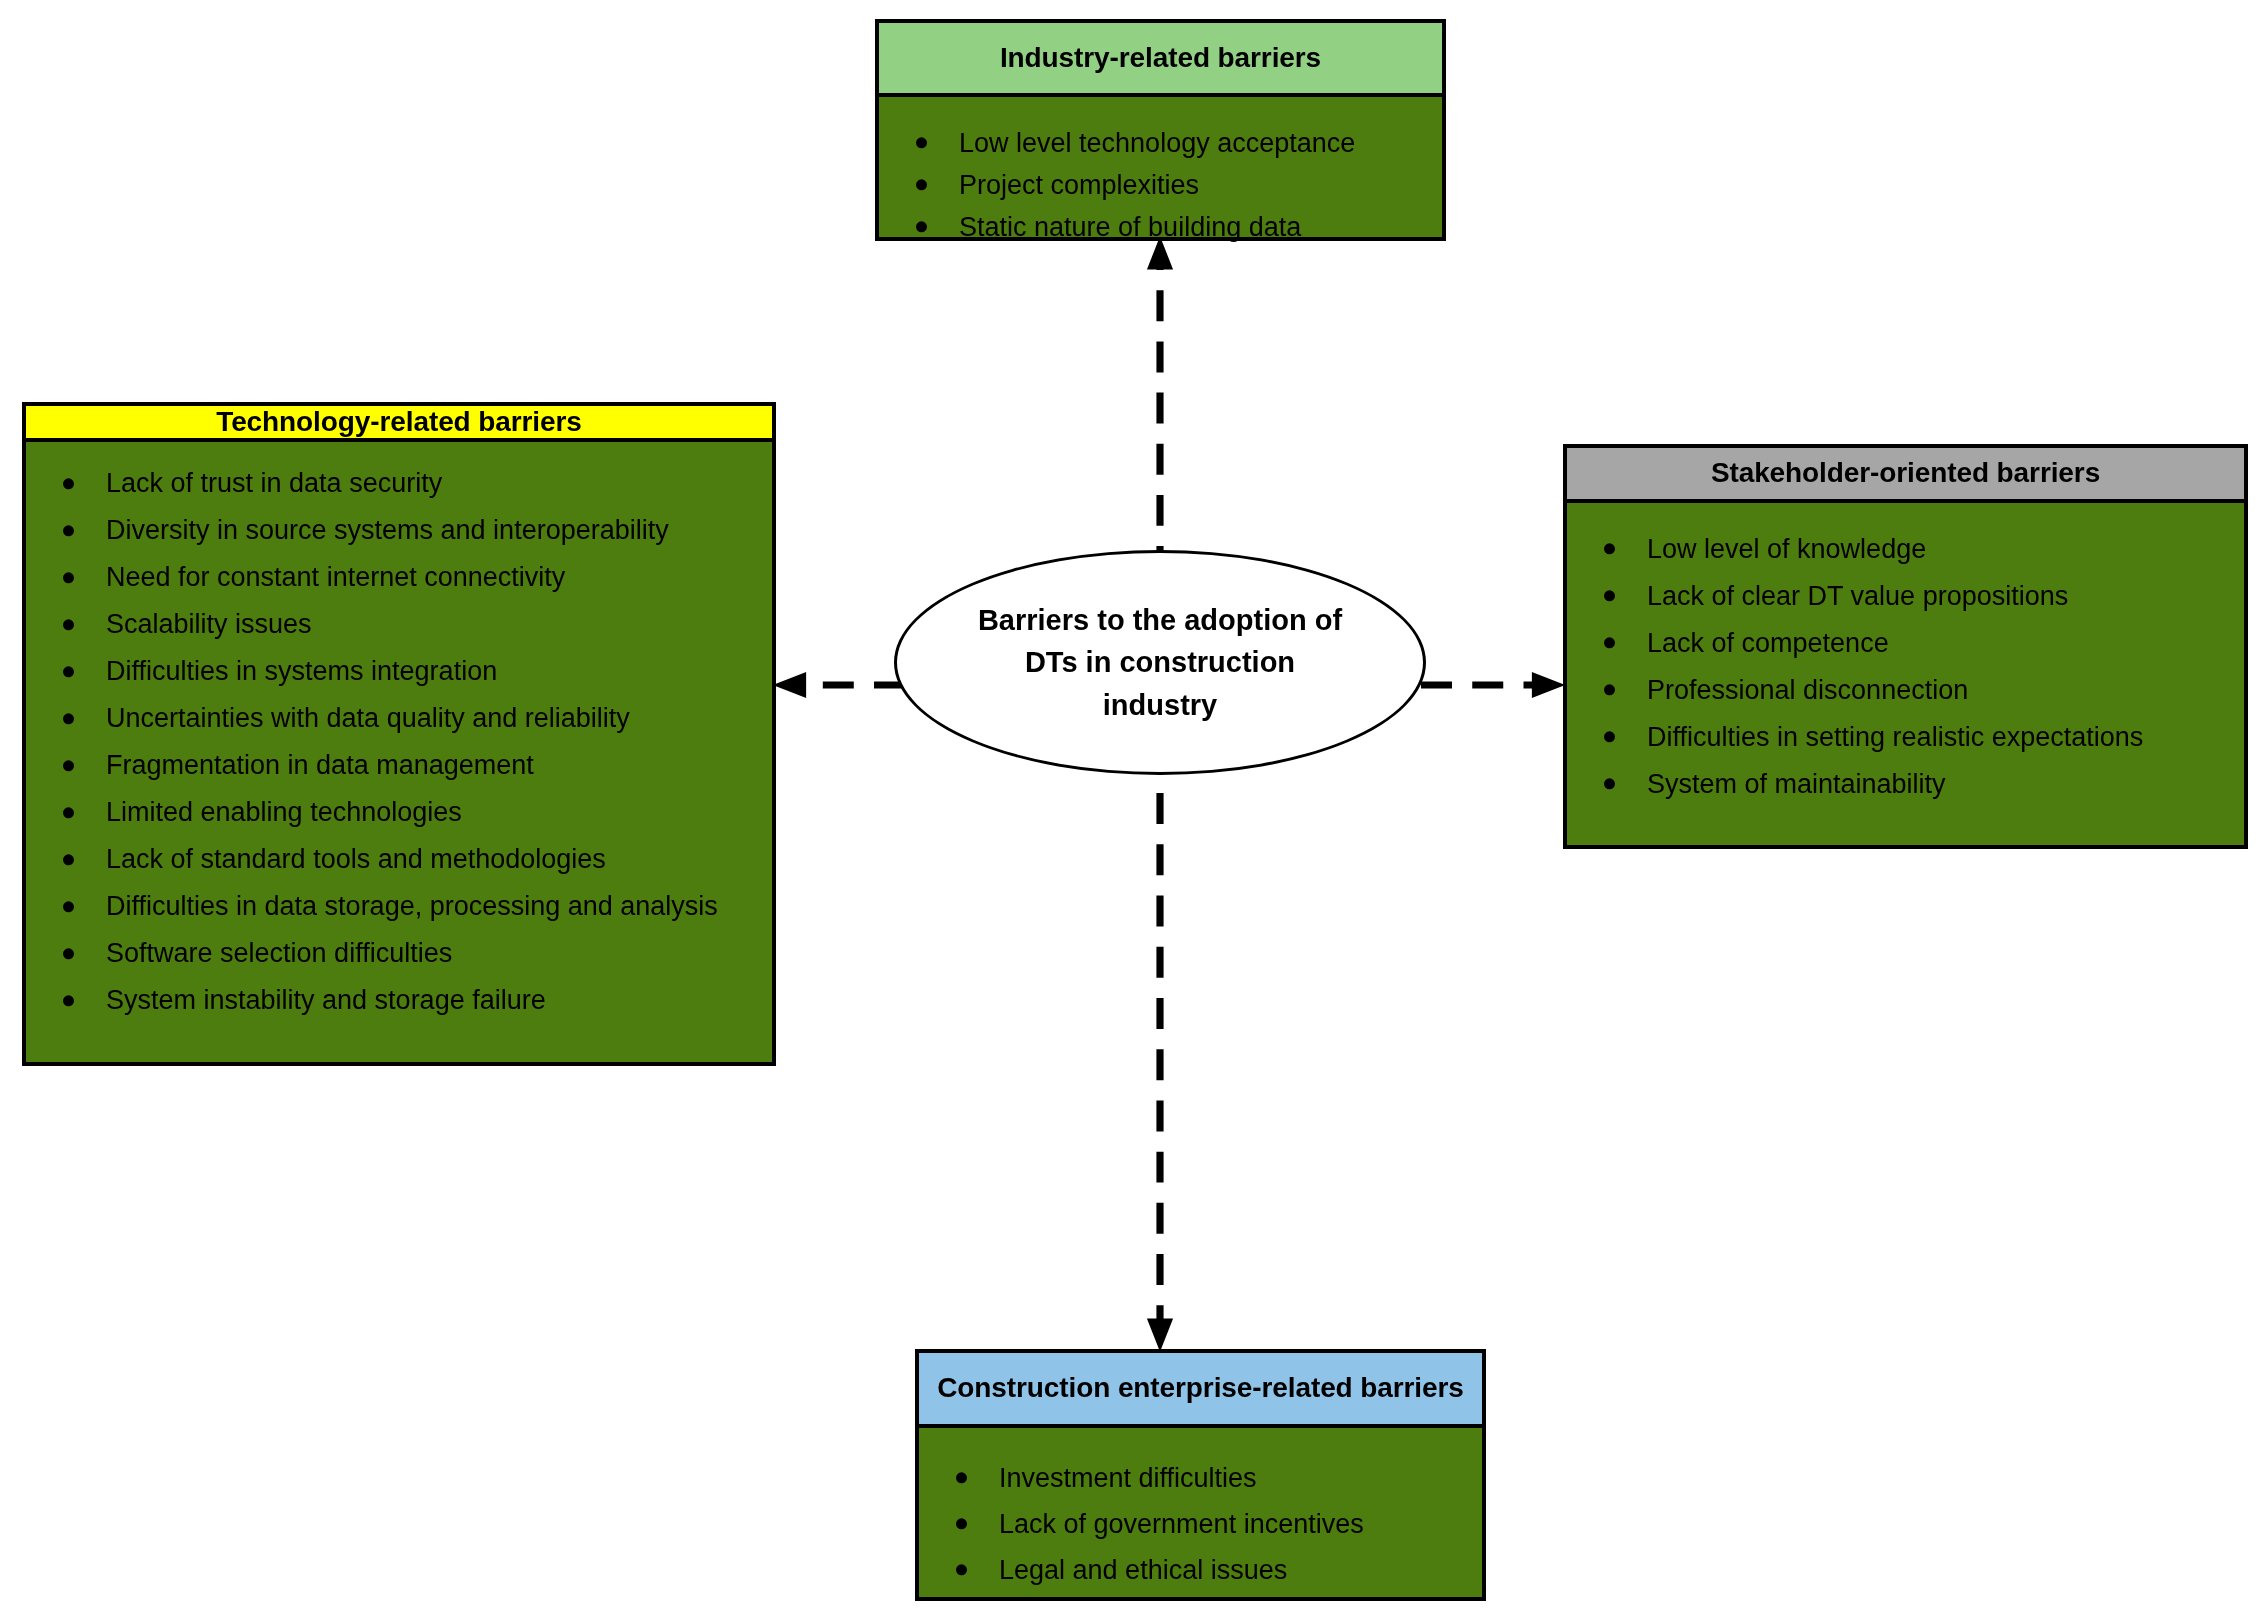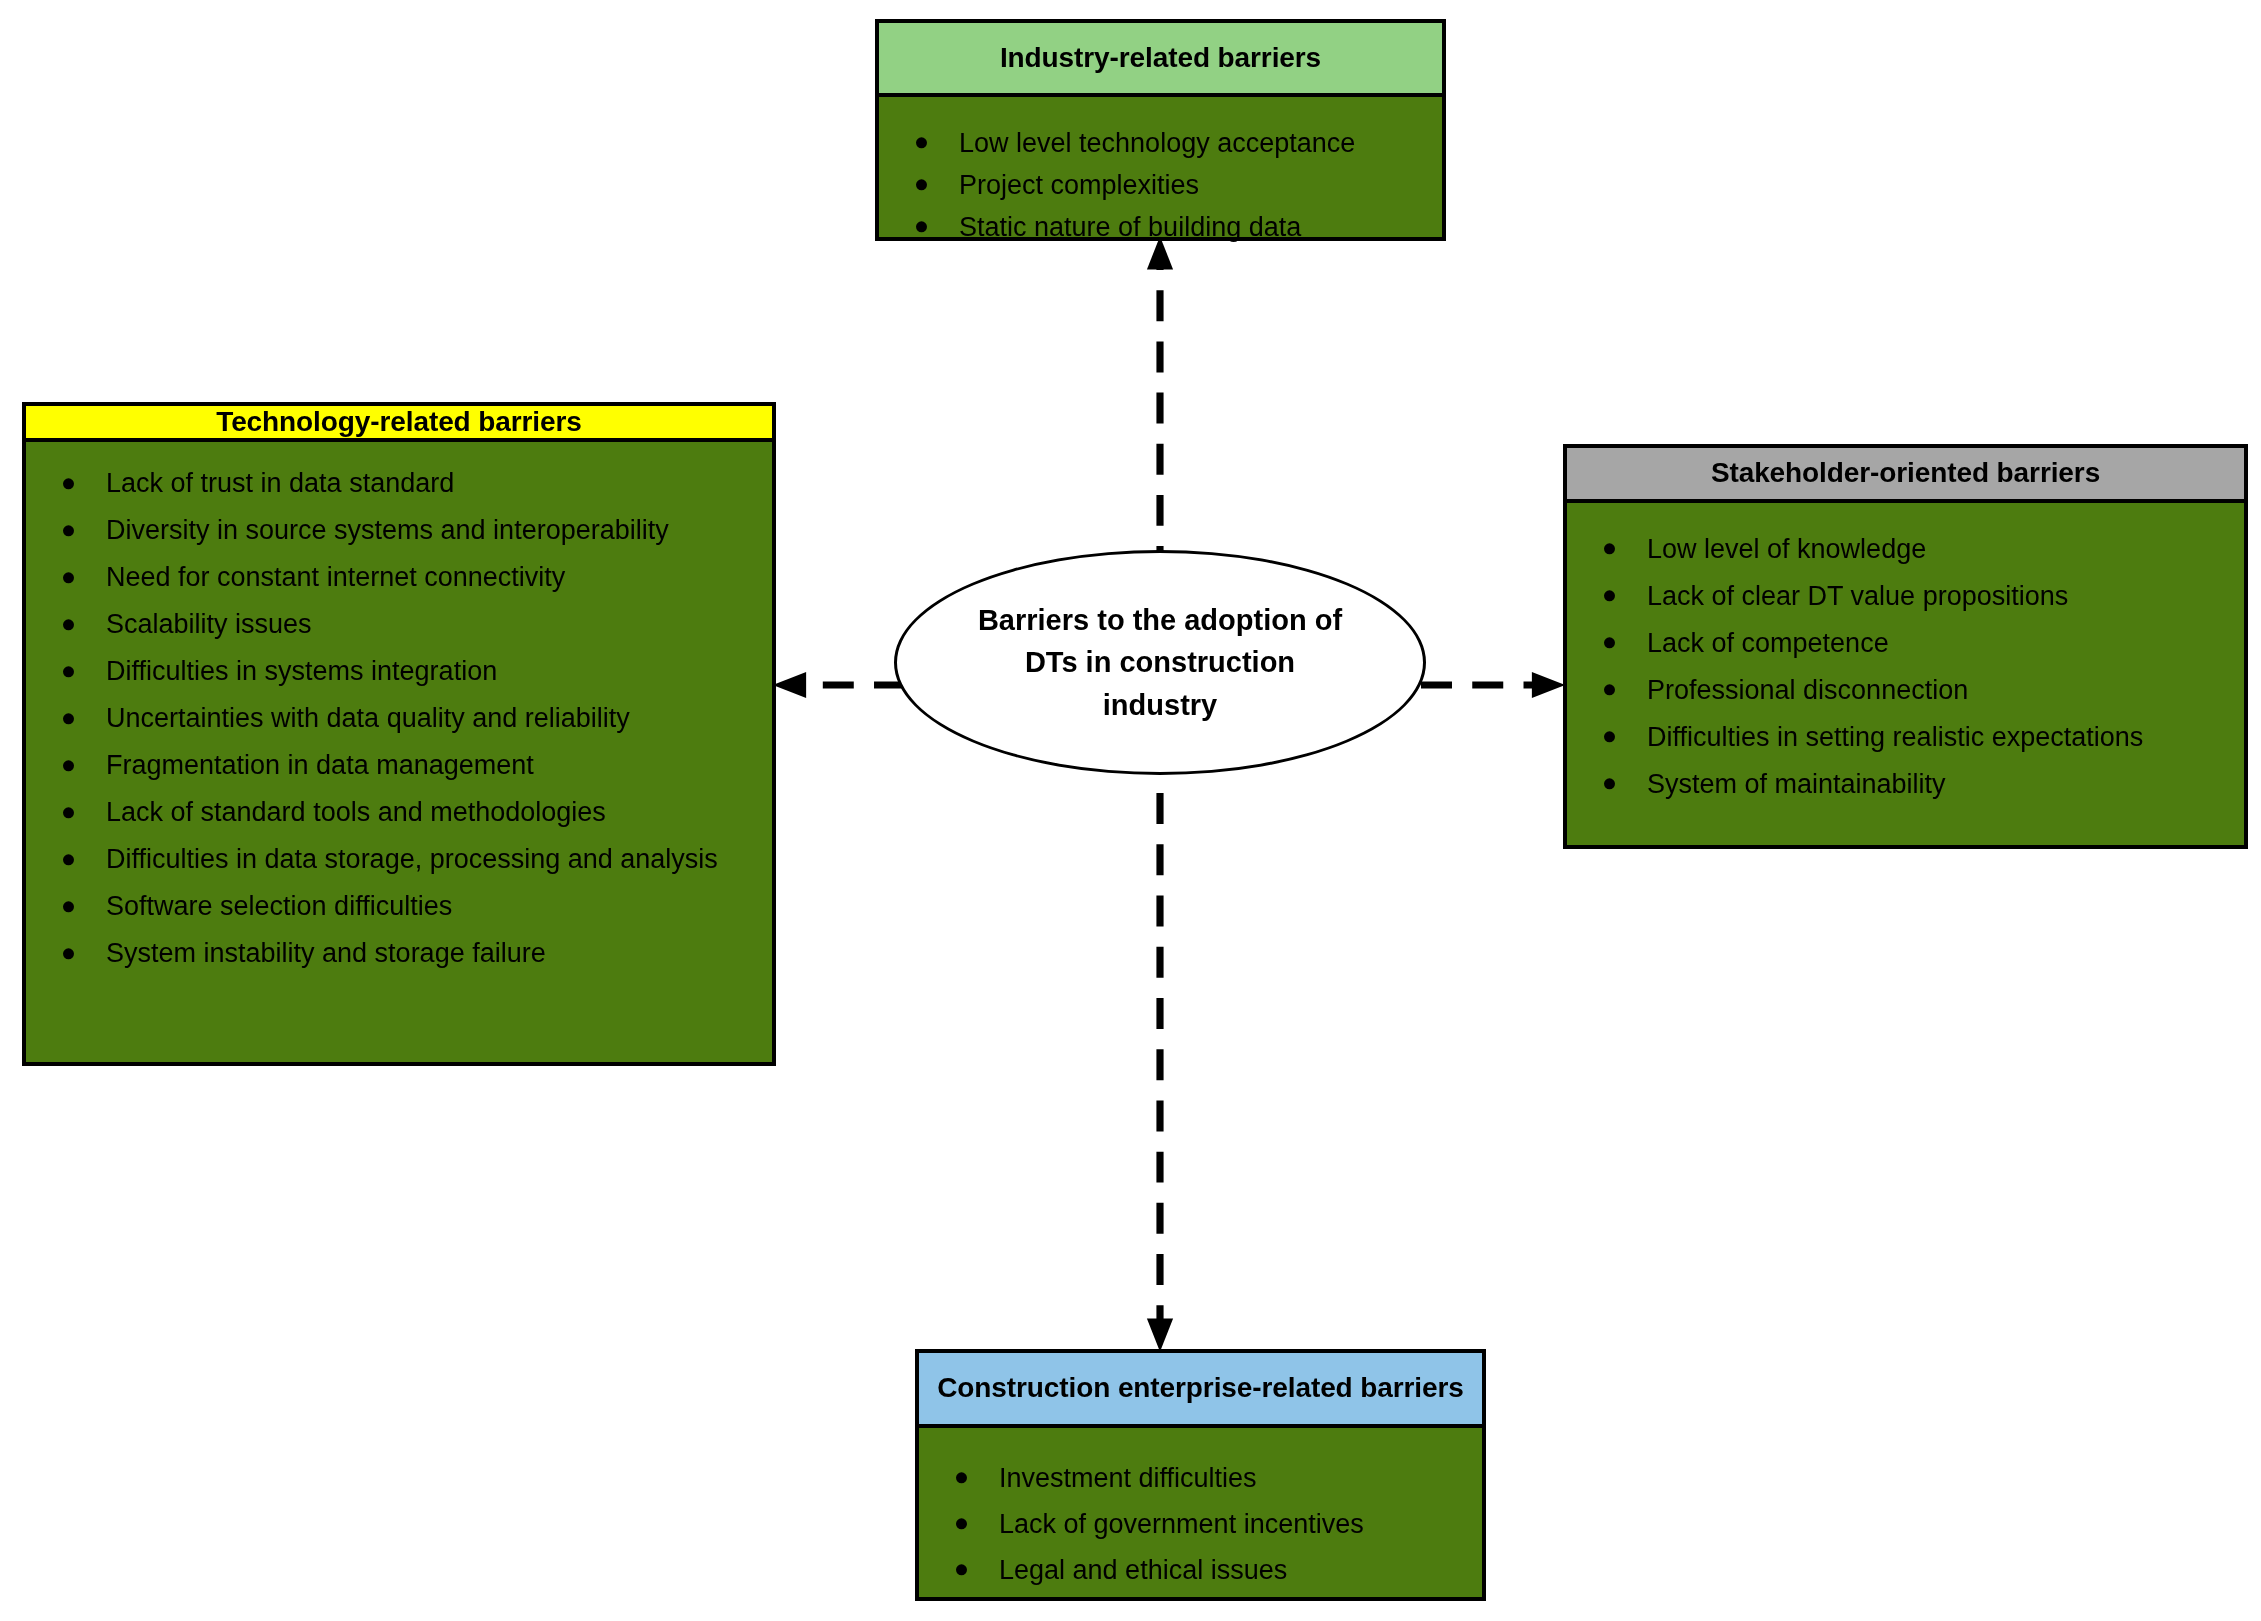--- a/index.html
+++ b/index.html
@@ -197,21 +197,21 @@
   </div>
 
   <div class="node-box" id="box-technology">
     <div class="node-header hdr-yellow">
       <span class="node-header-text">Technology-related barriers</span>
     </div>
     <div class="node-body">
       <ul class="bullets">
         <li>
           <span class="bullet-dot"></span>
-          <span class="bullet-text">Lack of trust in data standard</span>
+          <span class="bullet-text">Lack of trust in data security</span>
         </li>
         <li>
           <span class="bullet-dot"></span>
           <span class="bullet-text">Diversity in source systems and interoperability</span>
         </li>
         <li>
           <span class="bullet-dot"></span>
           <span class="bullet-text">Need for constant internet connectivity</span>
         </li>
         <li>
@@ -222,20 +222,24 @@
           <span class="bullet-dot"></span>
           <span class="bullet-text">Difficulties in systems integration</span>
         </li>
         <li>
           <span class="bullet-dot"></span>
           <span class="bullet-text">Uncertainties with data quality and reliability</span>
         </li>
         <li>
           <span class="bullet-dot"></span>
           <span class="bullet-text">Fragmentation in data management</span>
+        </li>
+        <li>
+          <span class="bullet-dot"></span>
+          <span class="bullet-text">Limited enabling technologies</span>
         </li>
         <li>
           <span class="bullet-dot"></span>
           <span class="bullet-text">Lack of standard tools and methodologies</span>
         </li>
         <li>
           <span class="bullet-dot"></span>
           <span class="bullet-text">Difficulties in data storage, processing and analysis</span>
         </li>
         <li>

